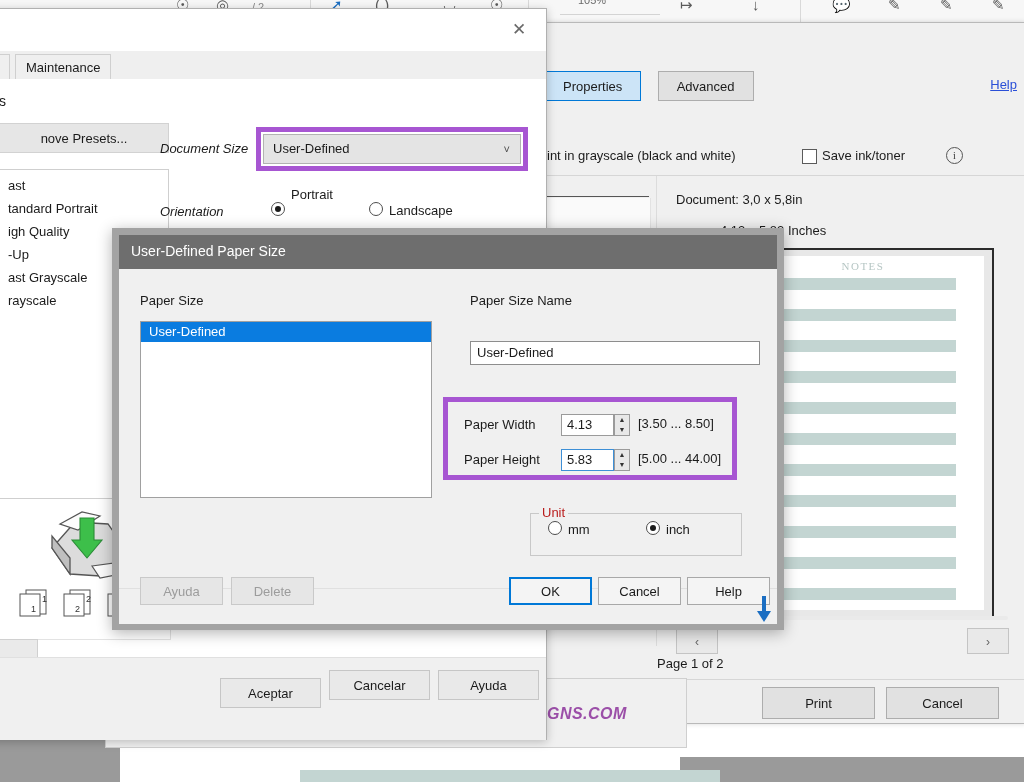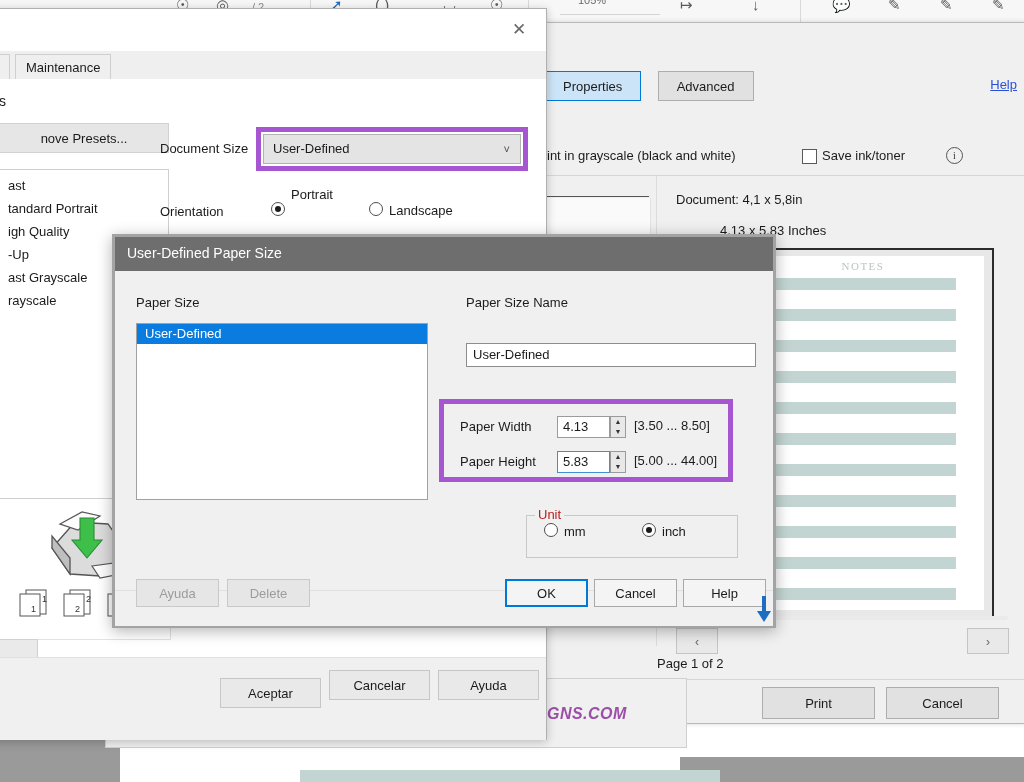--- a/index.html
+++ b/index.html
@@ -328,20 +328,21 @@
     left: 16px; top: 430px;
     width: 170px; height: 135px;
     background: #ffffff;
     border: 1px solid #e3e3e3;
     border-top: 1px solid #ffffff;
   }
   .prefs-field-label {
     position: absolute;
     font-size: 13px;
     color: #1b1b1b;
+    font-style: italic;
   }
   .prefs-combo {
     position: absolute;
     height: 30px;
     background: #e4e4e4;
     border: 1px solid #b2b2b2;
     box-sizing: border-box;
     font-size: 13px;
     color: #1b1b1b;
     line-height: 28px;
@@ -446,24 +447,24 @@
     font-weight: bold;
     font-style: italic;
     letter-spacing: 0.5px;
     color: #9b4fa8;
     font-family: "Liberation Sans", sans-serif;
   }
 
   
   .udps {
     position: absolute;
-    left: 112px; top: 234px;
+    left: 112px; top: 228px;
     width: 658px; height: 388px;
     background: #f0f0f0;
-    border: 3px solid #a3a3a3;
+    border: 7px solid #a3a3a3;
     box-shadow: 0 3px 14px rgba(0,0,0,0.30);
   }
   .udps-title {
     position: absolute;
     left: 0; top: 0; width: 658px; height: 34px;
     background: #6e6e6e;
   }
   .udps-title span {
     position: absolute;
     left: 12px; top: 8px;
@@ -660,21 +661,21 @@
     <div class="pd-info-icon">i</div>
 
     <div class="pd-divider"></div>
 
     <div class="pd-left-col">
       <div class="pd-left-line"></div>
       <div class="pd-left-box"></div>
     </div>
 
     <div class="pd-preview-area">
-      <div class="pd-doc-label">Document: 4,1 x 5,8in</div>
+      <div class="pd-doc-label">Document: 3,0 x 5,8in</div>
       <div class="pd-doc-dims">4,13 x 5,83 Inches</div>
 
       <div class="pd-paper">
         <div class="pd-paper-inner">
           <div class="pd-notes-title">NOTES</div>
           <div id="stripes">
               <div class="pd-note-stripe" style="top: 22px; background: rgb(195, 213, 210);"></div>
               <div class="pd-note-stripe" style="top: 53px; background: rgb(195, 213, 210);"></div>
               <div class="pd-note-stripe" style="top: 84px; background: rgb(195, 213, 210);"></div>
               <div class="pd-note-stripe" style="top: 115px; background: rgb(195, 213, 210);"></div>

